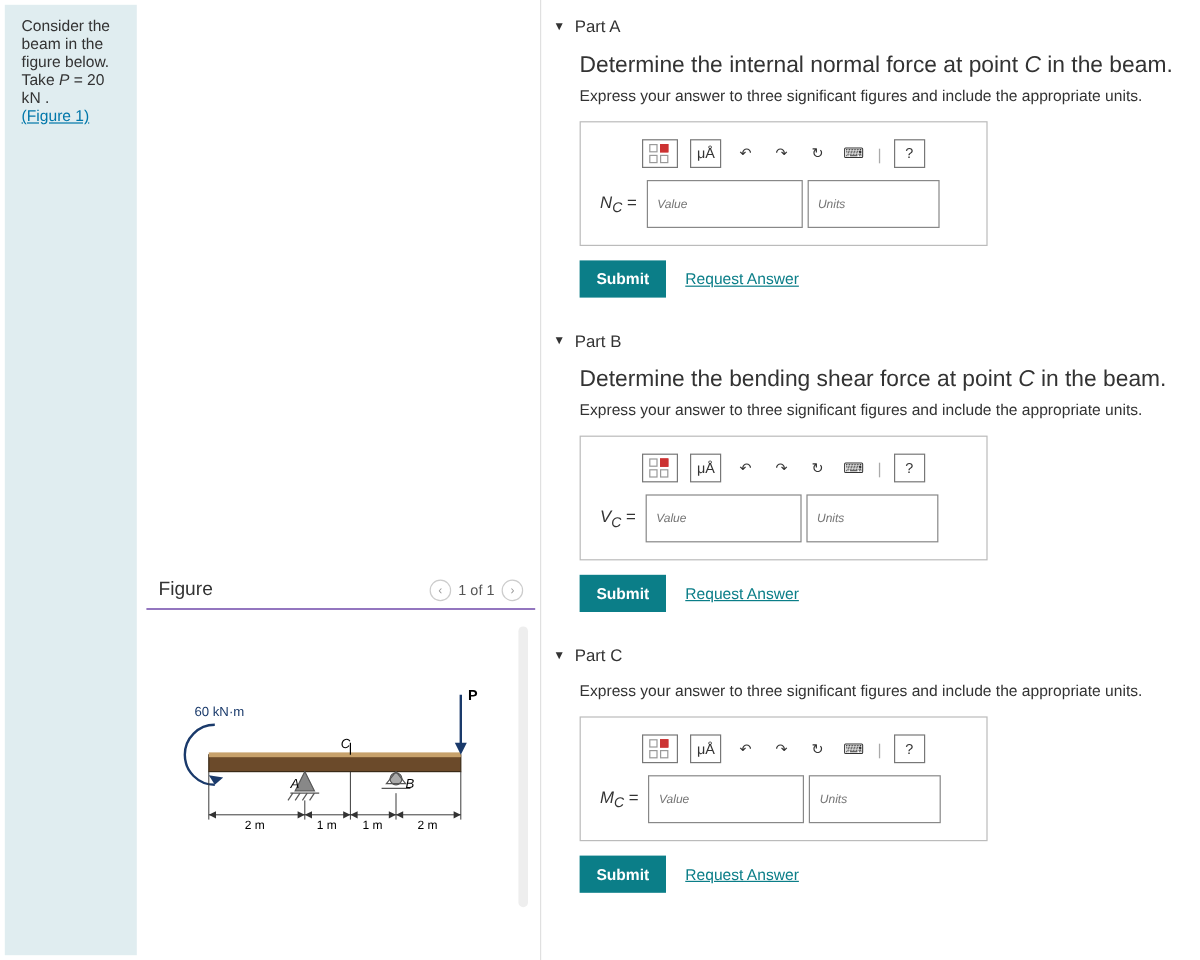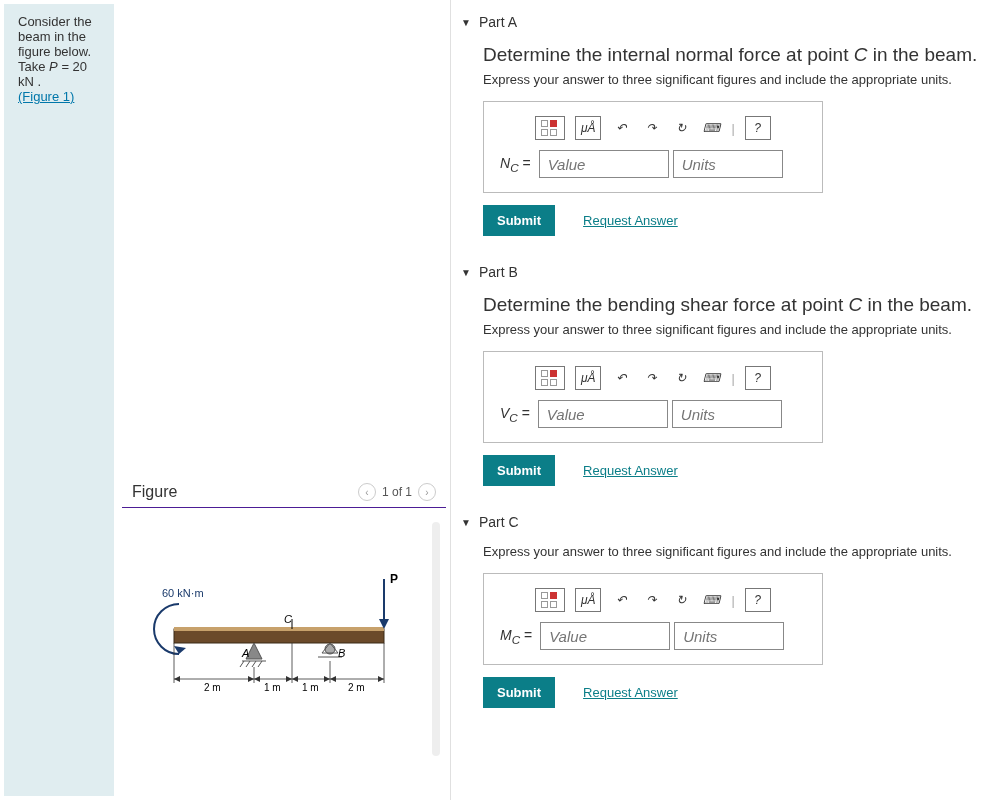--- a/index.html
+++ b/index.html
@@ -21,32 +21,32 @@
 .right-col { flex: 1; border-left: 1px solid #e0e0e0; padding-right: 10px; overflow: hidden; }
 .part-block { margin: 10px 0 24px 0; }
 .part-header { display: flex; align-items: center; gap: 8px; padding: 4px 10px; font-size: 14px; }
 .part-header .tri { font-size: 10px; }
 .part-body { padding: 10px 10px 0 32px; }
 .part-body .prompt { font-size: 19px; color: #333; margin-bottom: 6px; }
 .part-body .prompt .italic-var { font-style: italic; }
 .part-body .instr { font-size: 13px; font-weight: normal; color: #333; margin-bottom: 14px; }
 
 .answer-box { border: 1px solid #bbb; display: inline-block; padding: 14px 16px 14px 16px; min-width: 340px; }
-.tool-row { display: flex; align-items: center; gap: 10px; margin-bottom: 10px; justify-content: center; font-style: italic; }
+.tool-row { display: flex; align-items: center; gap: 10px; margin-bottom: 10px; justify-content: center; }
 .tool-btn { display: inline-flex; align-items: center; justify-content: center; width: 26px; height: 24px; border: 1px solid #777; background: #fff; font-size: 12px; color: #333; cursor: pointer; }
 .tool-btn.template { width: 30px; }
 .tool-btn.noborder { border: none; width: 20px; }
 .tool-row .sep { color: #aaa; }
 .input-row { display: flex; align-items: flex-end; gap: 4px; }
 .input-row .lhs { align-self: center; font-size: 14px; padding-right: 4px; }
 .input-row .lhs .sub { font-style: italic; }
-.input-row input { height: 28px; border: 1px solid #888; padding: 0 8px; font-size: 15px; font-style: italic; color: #999; }
+.input-row input { height: 40px; border: 1px solid #888; padding: 0 8px; font-size: 10px; font-style: italic; color: #999; }
 .value-field { width: 130px; }
 .units-field { width: 110px; }
-.submit-row { margin-top: 12px; display: flex; align-items: center; gap: 28px; }
+.submit-row { margin-top: 12px; display: flex; align-items: center; gap: 16px; }
 .submit-btn { background: #0b7e88; color: #fff; border: none; padding: 8px 14px; font-size: 13px; font-weight: bold; cursor: pointer; }
 .req-link { color: #0b7e88; font-size: 13px; text-decoration: underline; cursor: pointer; }
 
 .template-icon { display:inline-block; width:18px; height:16px; position:relative; }
 .template-icon .sq { position:absolute; width:7px; height:7px; border:1px solid #999; }
 .template-icon .sq.a { left:0; top:0; background:#fff; }
 .template-icon .sq.b { left:9px; top:0; background:#cc3333; border-color:#cc3333; }
 .template-icon .sq.c { left:0; top:9px; background:#fff; }
 .template-icon .sq.d { left:9px; top:9px; background:#fff; }
 </style>

